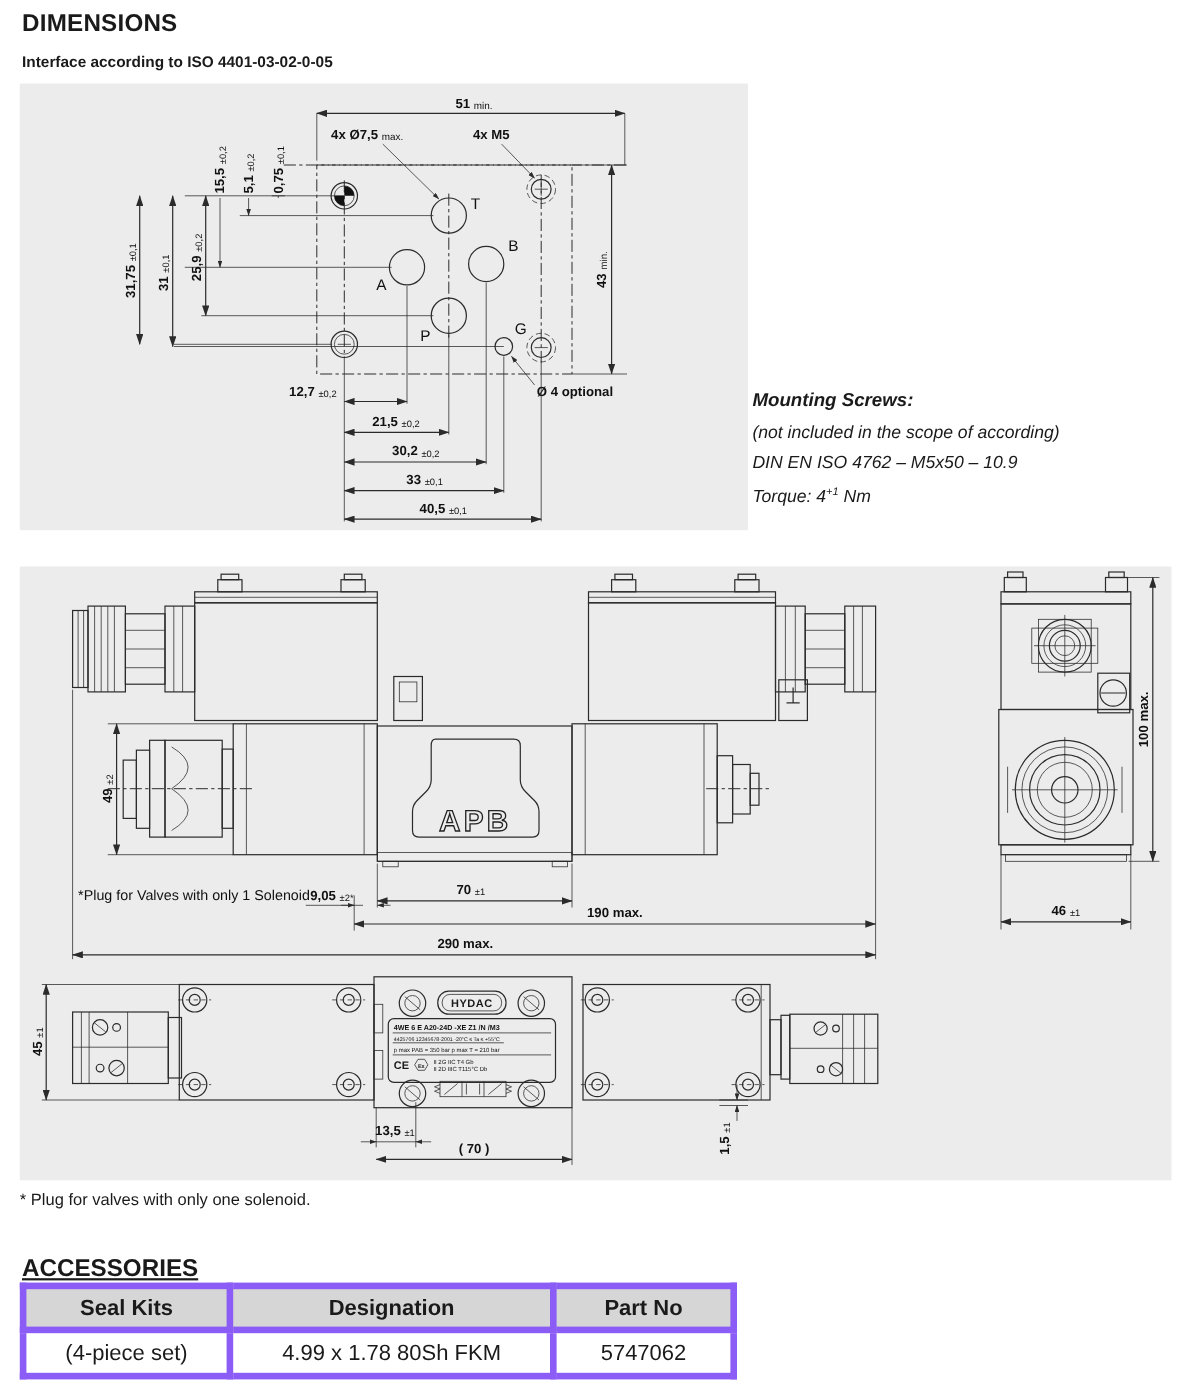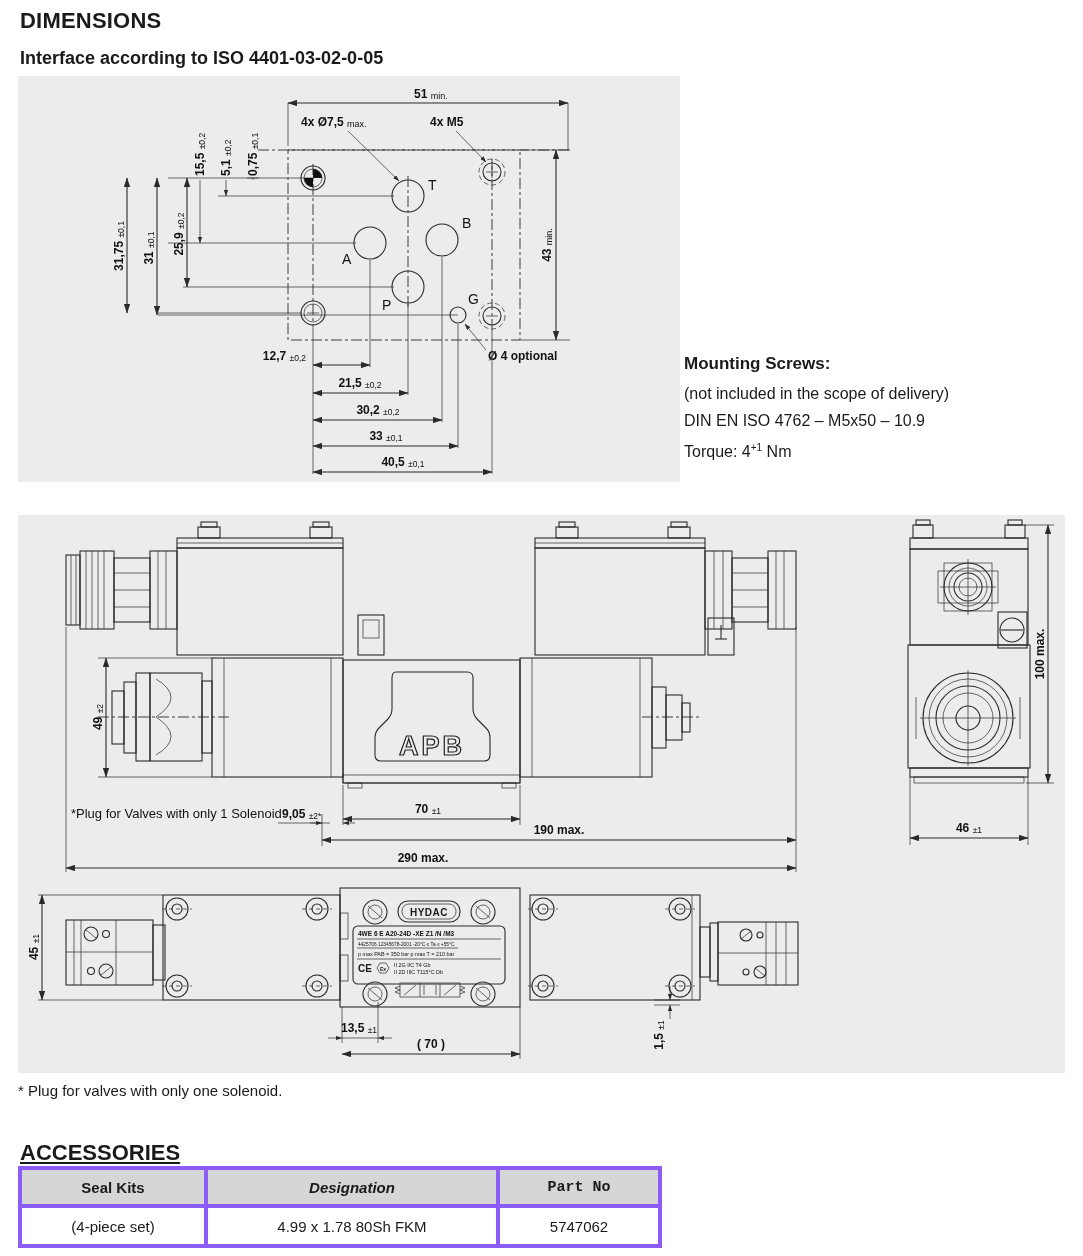--- a/index.html
+++ b/index.html
@@ -1,32 +1,32 @@
 <!DOCTYPE html>
 <html><head>
 <meta charset="utf-8">
 <style>
   html,body{margin:0;padding:0;background:#fff;}
   .page{position:relative;width:1083px;height:1256px;background:#ffffff;
         font-family:"Liberation Sans",sans-serif;color:#1a1a1a;overflow:hidden;padding-left:21px;}
   .h1{position:absolute;left:20px;top:8px;font-size:22px;font-weight:800;letter-spacing:.2px;}
-  .h2{position:absolute;left:20px;top:48px;font-size:18px;font-weight:700;}
+  .h2{position:absolute;left:20px;top:48px;font-size:14px;font-weight:700;}
   .panel{position:absolute;background:#ececec;}
   #panel-iface{left:18px;top:76px;width:662px;height:406px;}
   #panel-valve{left:18px;top:515px;width:1047px;height:558px;}
-  .mount{position:absolute;left:684px;top:350px;width:390px;font-size:16px;line-height:27px;}
+  .mount{position:absolute;left:684px;top:350px;width:390px;font-size:16px;line-height:27px;font-style:italic;}
   .mount .mt{font-size:17px;font-weight:700;margin-bottom:3px;}
   .mount sup{font-size:10px;}
   .footnote{position:absolute;left:18px;top:1082px;font-size:15px;}
   .acc-h{position:absolute;left:20px;top:1140px;font-size:22px;font-weight:800;text-decoration:underline;}
   table.acc{position:absolute;left:18px;top:1166px;border-collapse:collapse;}
-  table.acc th,table.acc td{border:4px solid #8b5cf6;text-align:center;font-size:15px;padding:0;}
+  table.acc th,table.acc td{border:6px solid #8b5cf6;text-align:center;font-size:20px;padding:0;}
   table.acc th{background:#d6d6d6;font-weight:700;height:34px;}
   table.acc td{background:#fff;height:36px;}
-  .cw1{width:182px;}.cw2{width:288px;font-style:italic;}.cw3{width:158px;font-family:Liberation Mono, monospace;}
+  .cw1{width:182px;}.cw2{width:288px;}.cw3{width:158px;}
   
   svg{display:block;}
   .ln{stroke:#2b2b2b;stroke-width:1.1;fill:none;}
   .thin{stroke:#2b2b2b;stroke-width:.7;fill:none;}
   .dash{stroke:#2b2b2b;stroke-width:.9;fill:none;stroke-dasharray:11 3 3 3;}
   .dim{font:700 12px "Liberation Sans",sans-serif;fill:#111;}
   .tol{font-size:8.5px;font-weight:400;}
   .sm{font-size:9px;font-weight:400;}
   .note{font:400 13px "Liberation Sans",sans-serif;fill:#111;}
   .port{font:400 14px "Liberation Sans",sans-serif;fill:#111;}
@@ -170,21 +170,21 @@
         <text class="dim" x="368" y="364" text-anchor="middle"><tspan>33</tspan> <tspan class="tol" dy="1">±0,1</tspan></text>
 
         <line x1="295" y1="396" x2="474" y2="396" class="ln" marker-start="url(#arrA)" marker-end="url(#arrA)"></line>
         <text class="dim" x="385" y="390" text-anchor="middle"><tspan>40,5</tspan> <tspan class="tol" dy="1">±0,1</tspan></text>
       </g>
     </svg>
   </div>
 
   <div class="mount">
     <div class="mt">Mounting Screws:</div>
-    <div>(not included in the scope of delivery)</div>
+    <div>(not included in the scope of according)</div>
     <div>DIN EN ISO 4762 – M5x50 – 10.9</div>
     <div><span>Torque: 4</span><sup>+1</sup><span> Nm</span></div>
   </div>
 
   <div class="panel" id="panel-valve">
     <svg width="1047" height="558" viewBox="0 0 1047 558">
       <defs>
         <marker id="arrB" markerWidth="9" markerHeight="6" refX="8.5" refY="3" orient="auto-start-reverse">
           <path d="M0,0 L9,3 L0,6 z" fill="#2b2b2b"></path>
         </marker>

